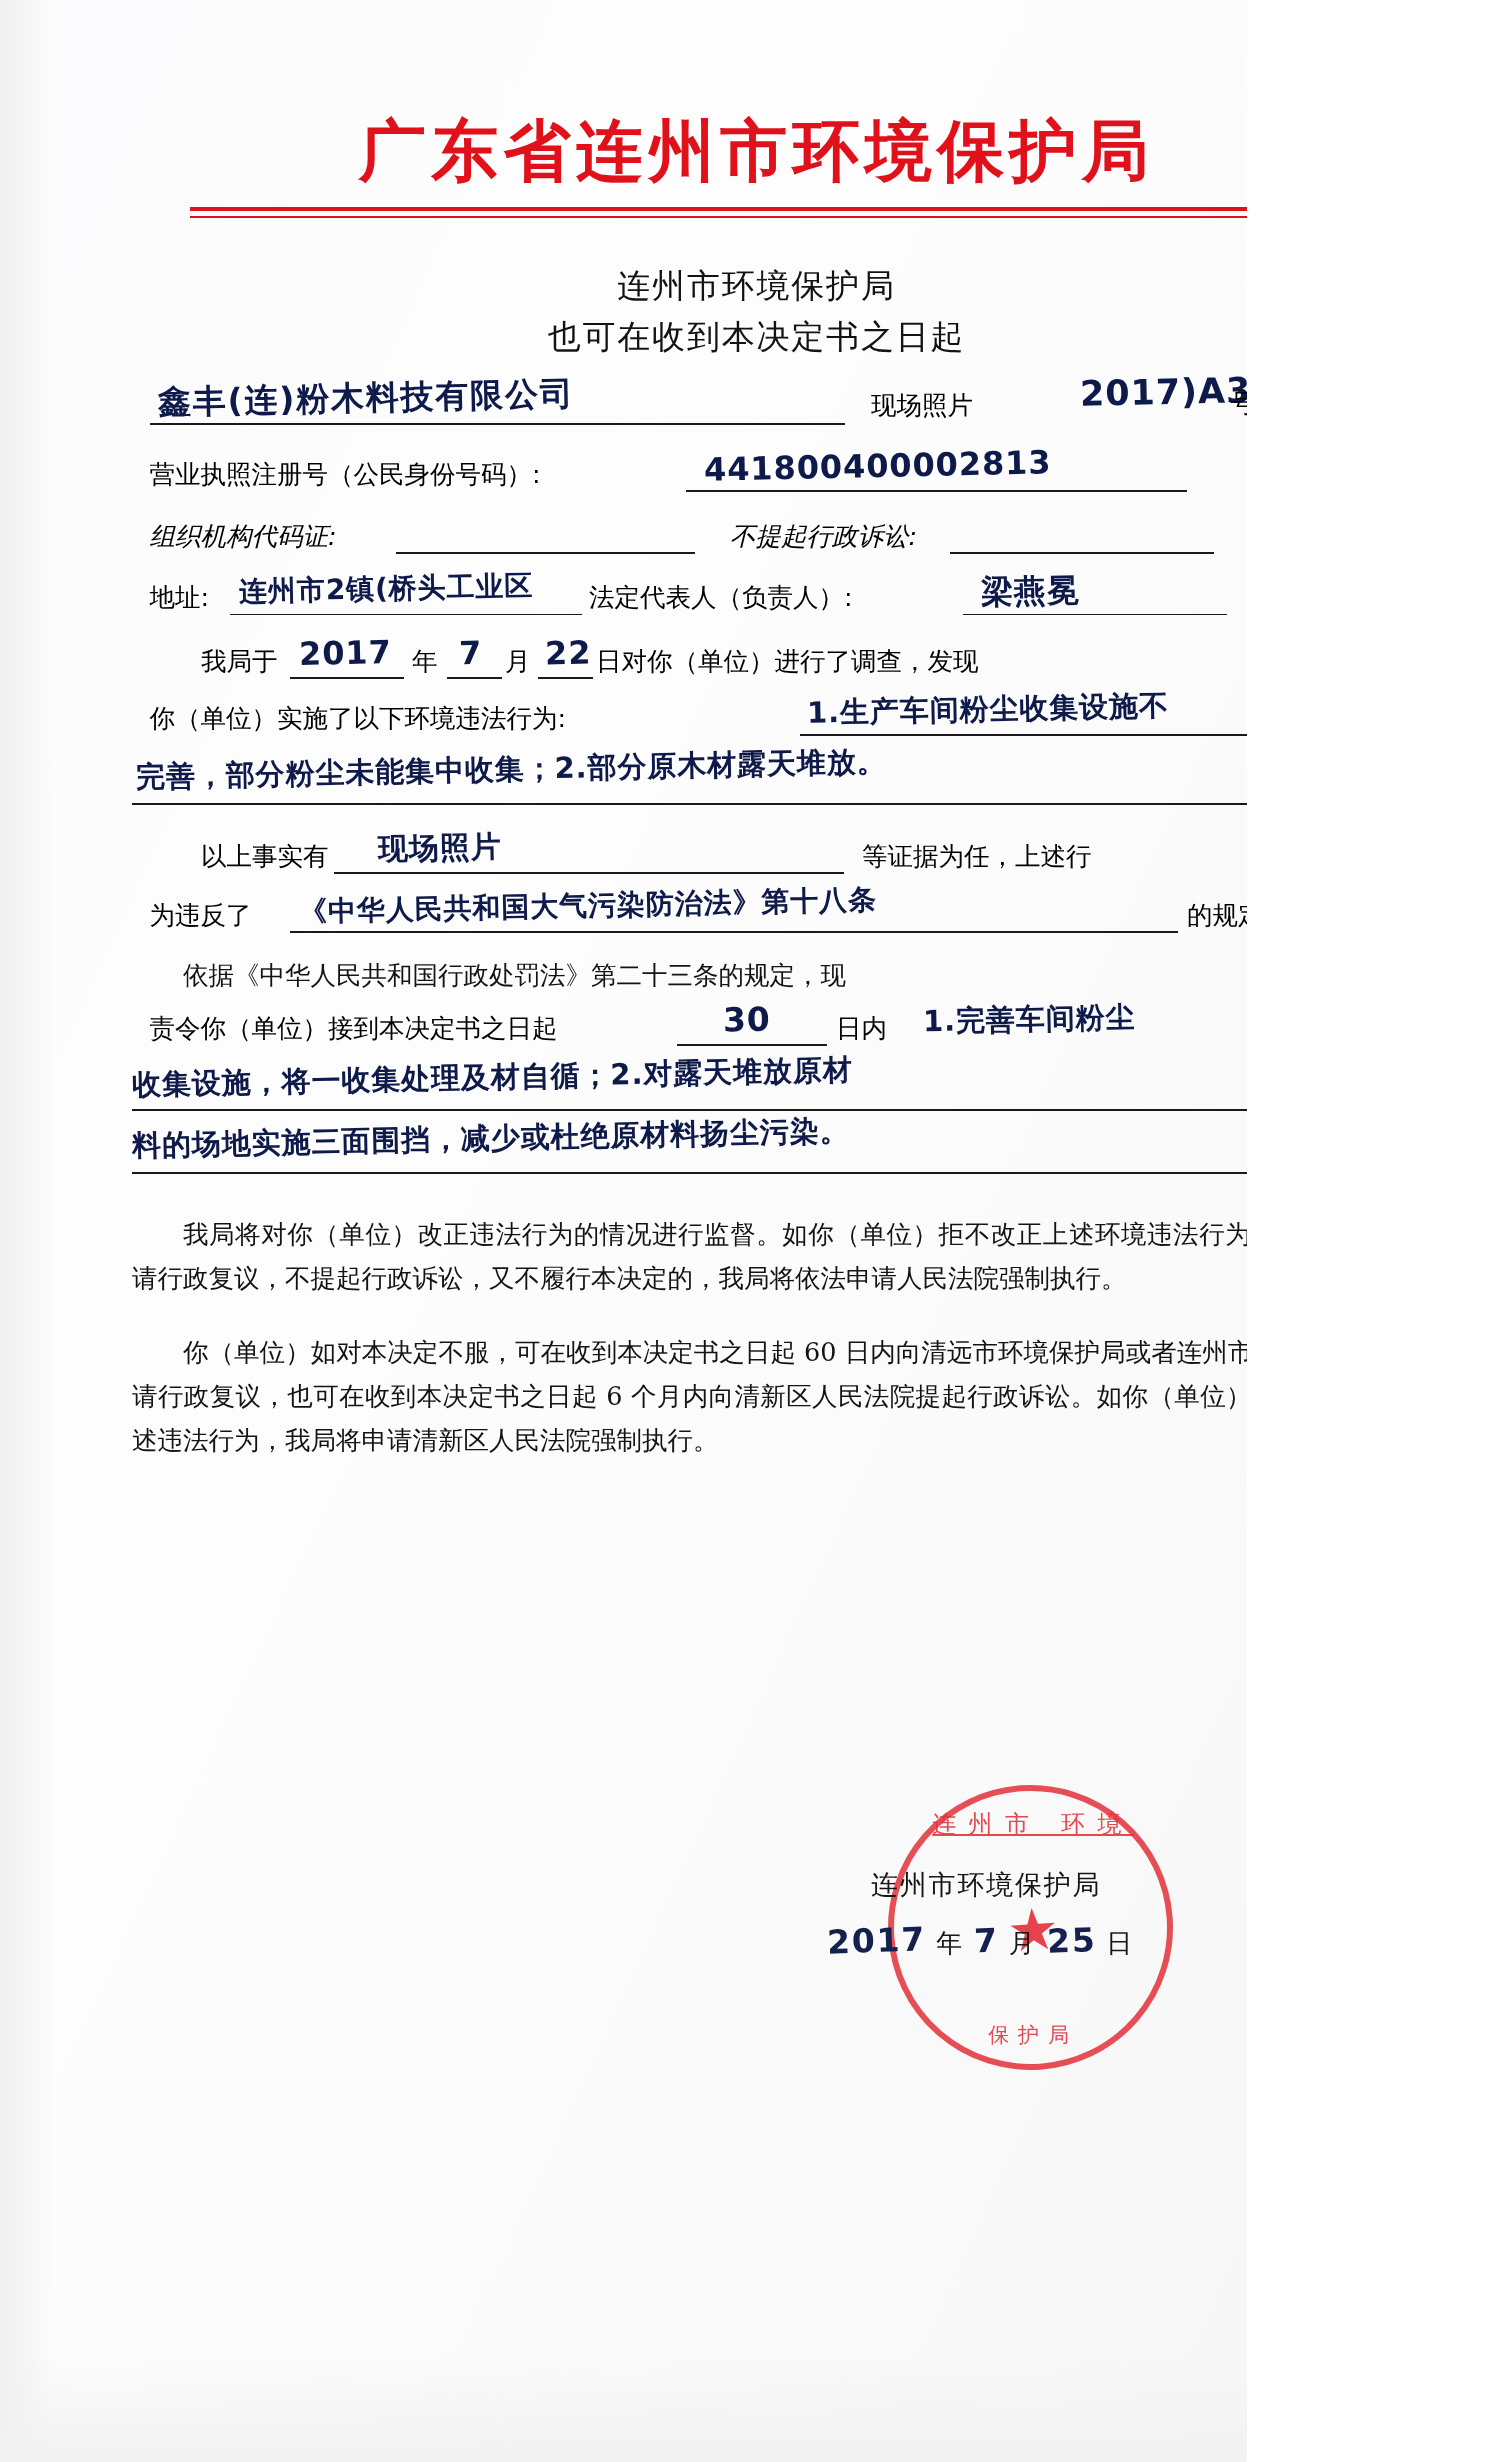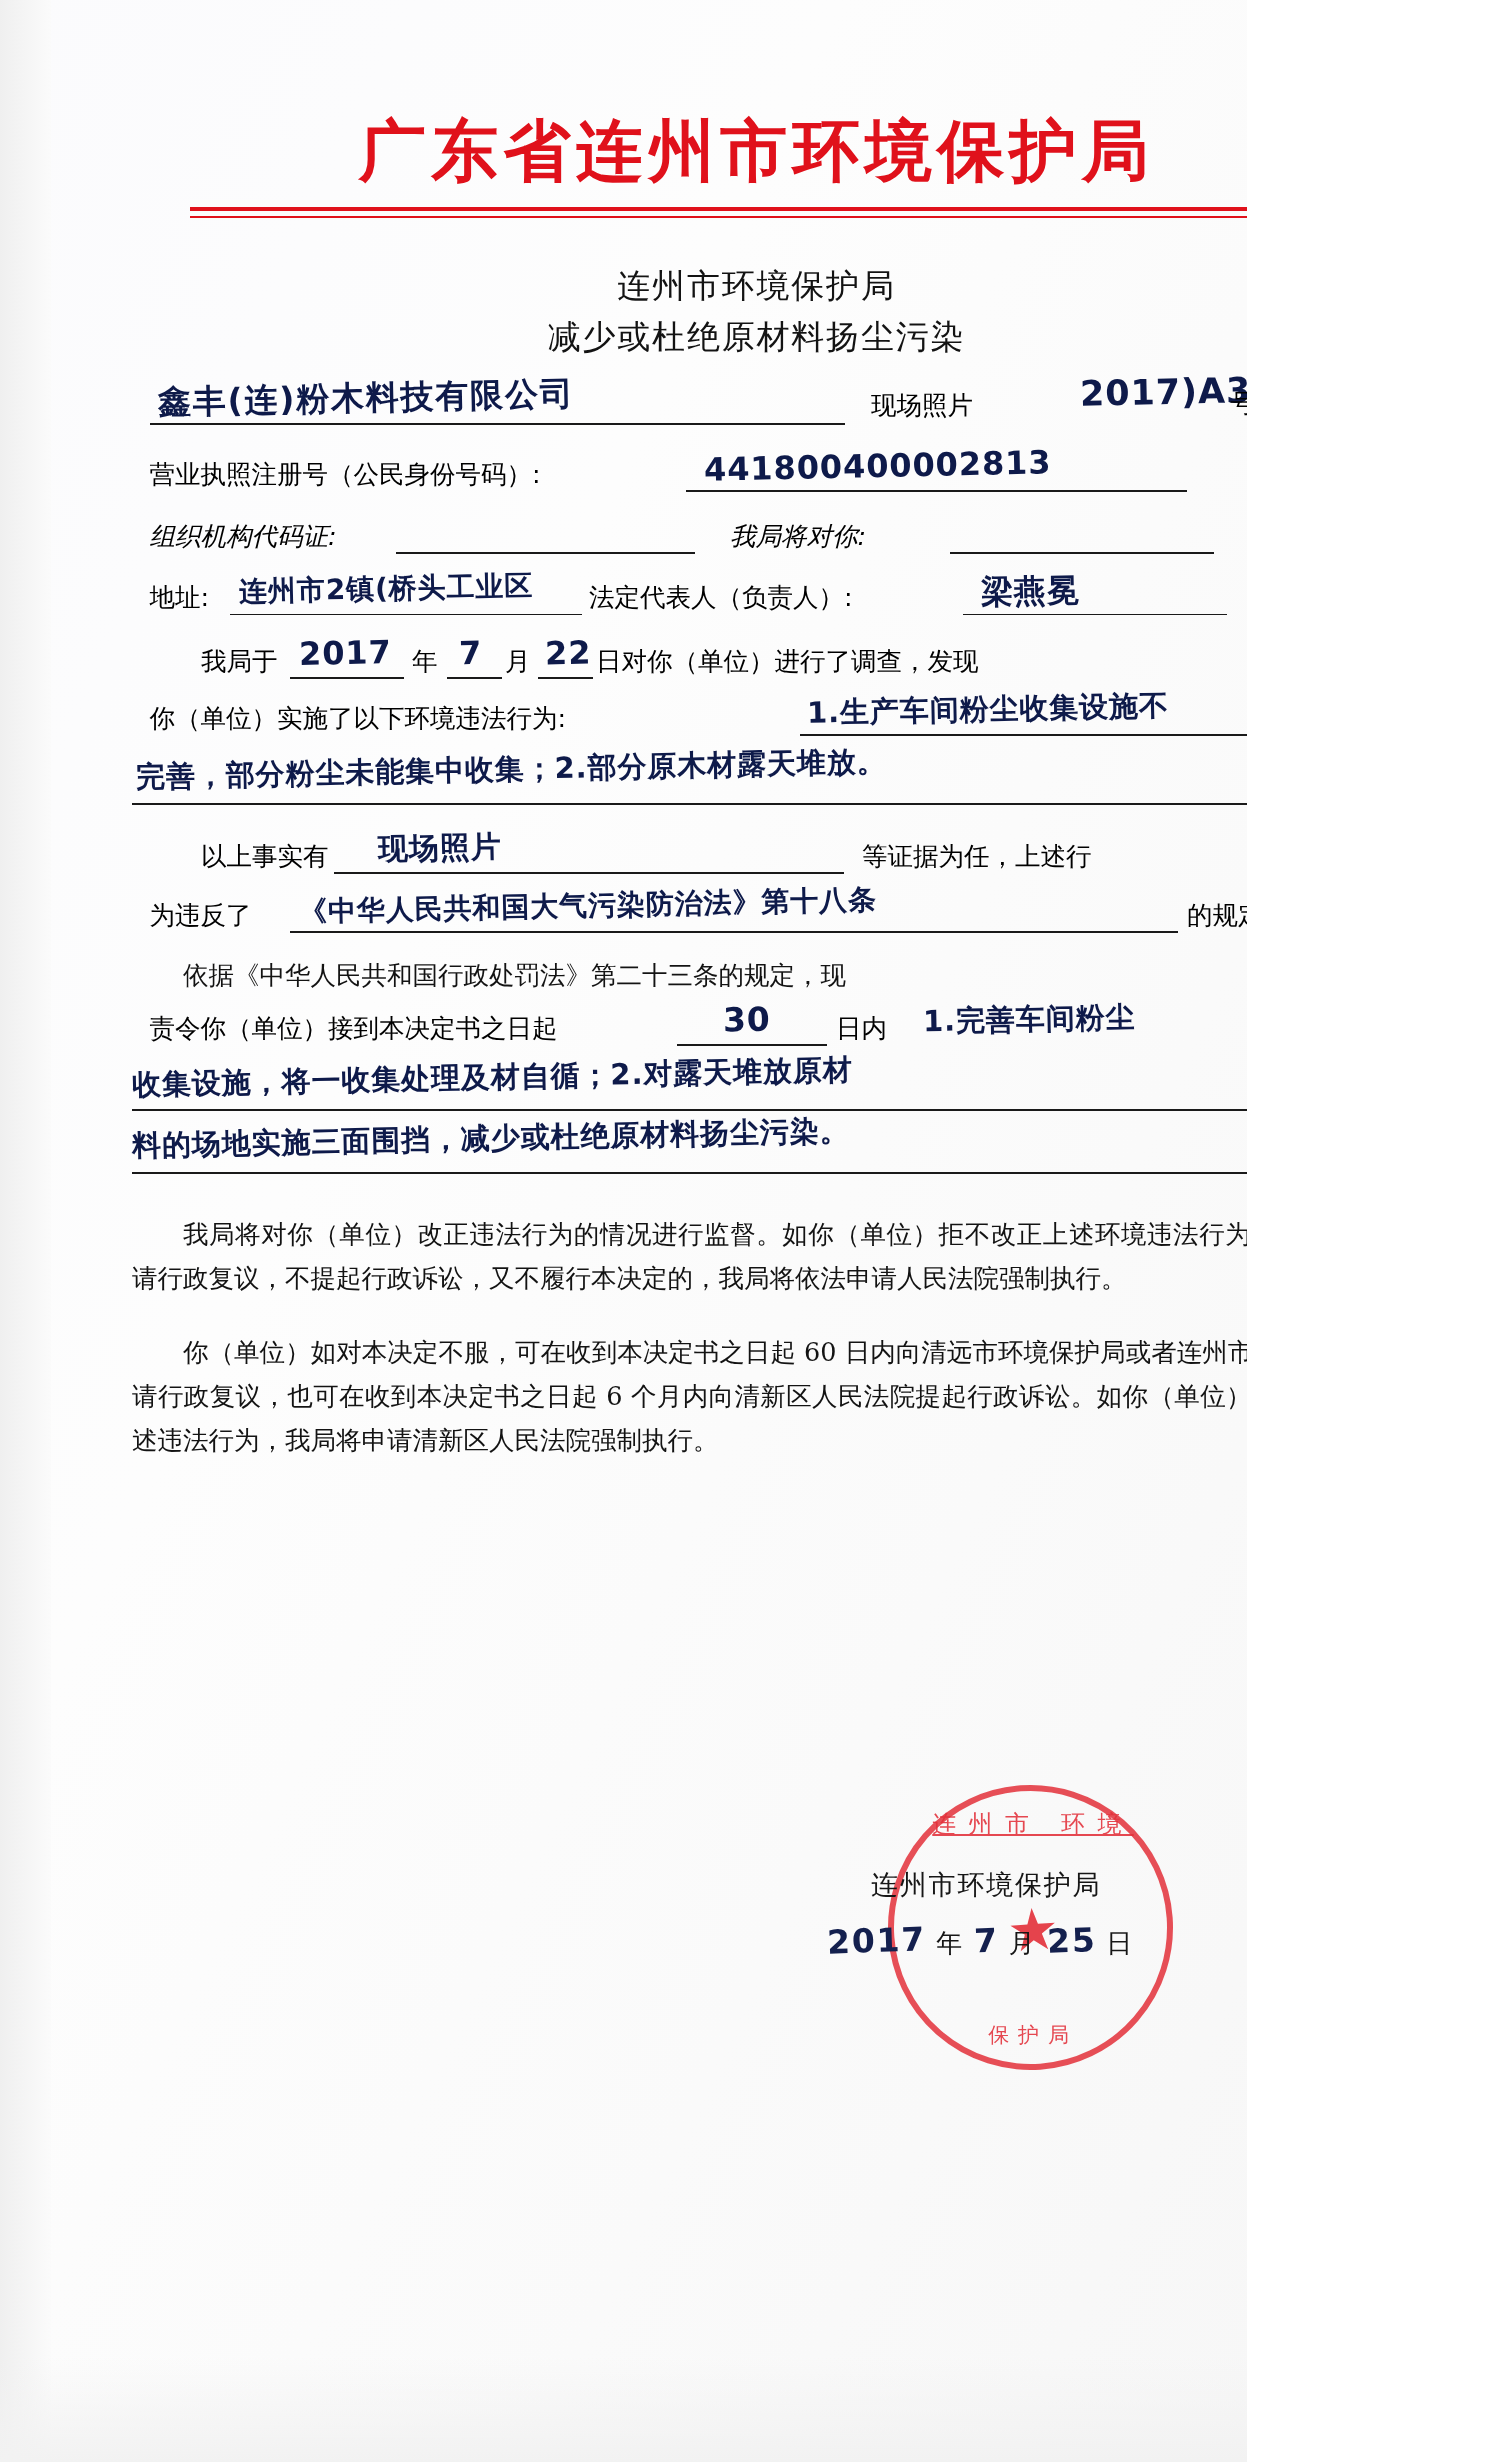--- a/index.html
+++ b/index.html
@@ -250,42 +250,42 @@
   <div class="scan-edge-bottom"></div>
 
   <div class="doc">
 
     <div class="org-title">广东省连州市环境保护局</div>
     <div class="red-rule"></div>
     <div class="red-rule-thin"></div>
 
     <div class="doc-title">
       <div>连州市环境保护局</div>
-      <div>减少或杜绝原材料扬尘污染</div>
+      <div>也可在收到本决定书之日起</div>
     </div>
 
     <div class="num-row">
       <span class="party-name hw">鑫丰(连)粉木料技有限公司</span>
       <span class="party-underline"></span>
       <span class="num-label">现场照片</span>
       <span class="num-value hw">2017)A3</span>
       <span class="num-suffix">号</span>
     </div>
 
     <div class="field-row" style="margin-top:12.3px;">
       <span class="field-label" style="left:17.6px;">营业执照注册号（公民身份号码）:</span>
       <span class="field-line" style="left:554px; width:501px;"></span>
       <span class="field-hw hw" style="left:572px;">441800400002813</span>
     </div>
 
     <div class="field-row" style="margin-top:10.6px;font-style:italic;">
       <span class="field-label" style="left:17.6px;">组织机构代码证:</span>
       <span class="field-line" style="left:264px; width:299px;"></span>
       <span class="field-hw hw" style="left:281px;"></span>
-      <span class="field-label" style="left:598px;">我局将对你:</span>
+      <span class="field-label" style="left:598px;">不提起行政诉讼:</span>
       <span class="field-line" style="left:818px; width:264px;"></span>
       <span class="field-hw hw" style="left:835px;"></span>
     </div>
 
     <div class="field-row" style="margin-top:10.6px; height:55px;">
       <span class="field-label" style="left:17.6px;">地址:</span>
       <span class="field-line" style="left:98px; width:352px;"></span>
       <span class="field-hw hw" style="left:107px; font-size:28px;">连州市2镇(桥头工业区</span>
       <span class="field-label" style="left:457px;">法定代表人（负责人）:</span>
       <span class="field-line" style="left:831px; width:264px;"></span>

